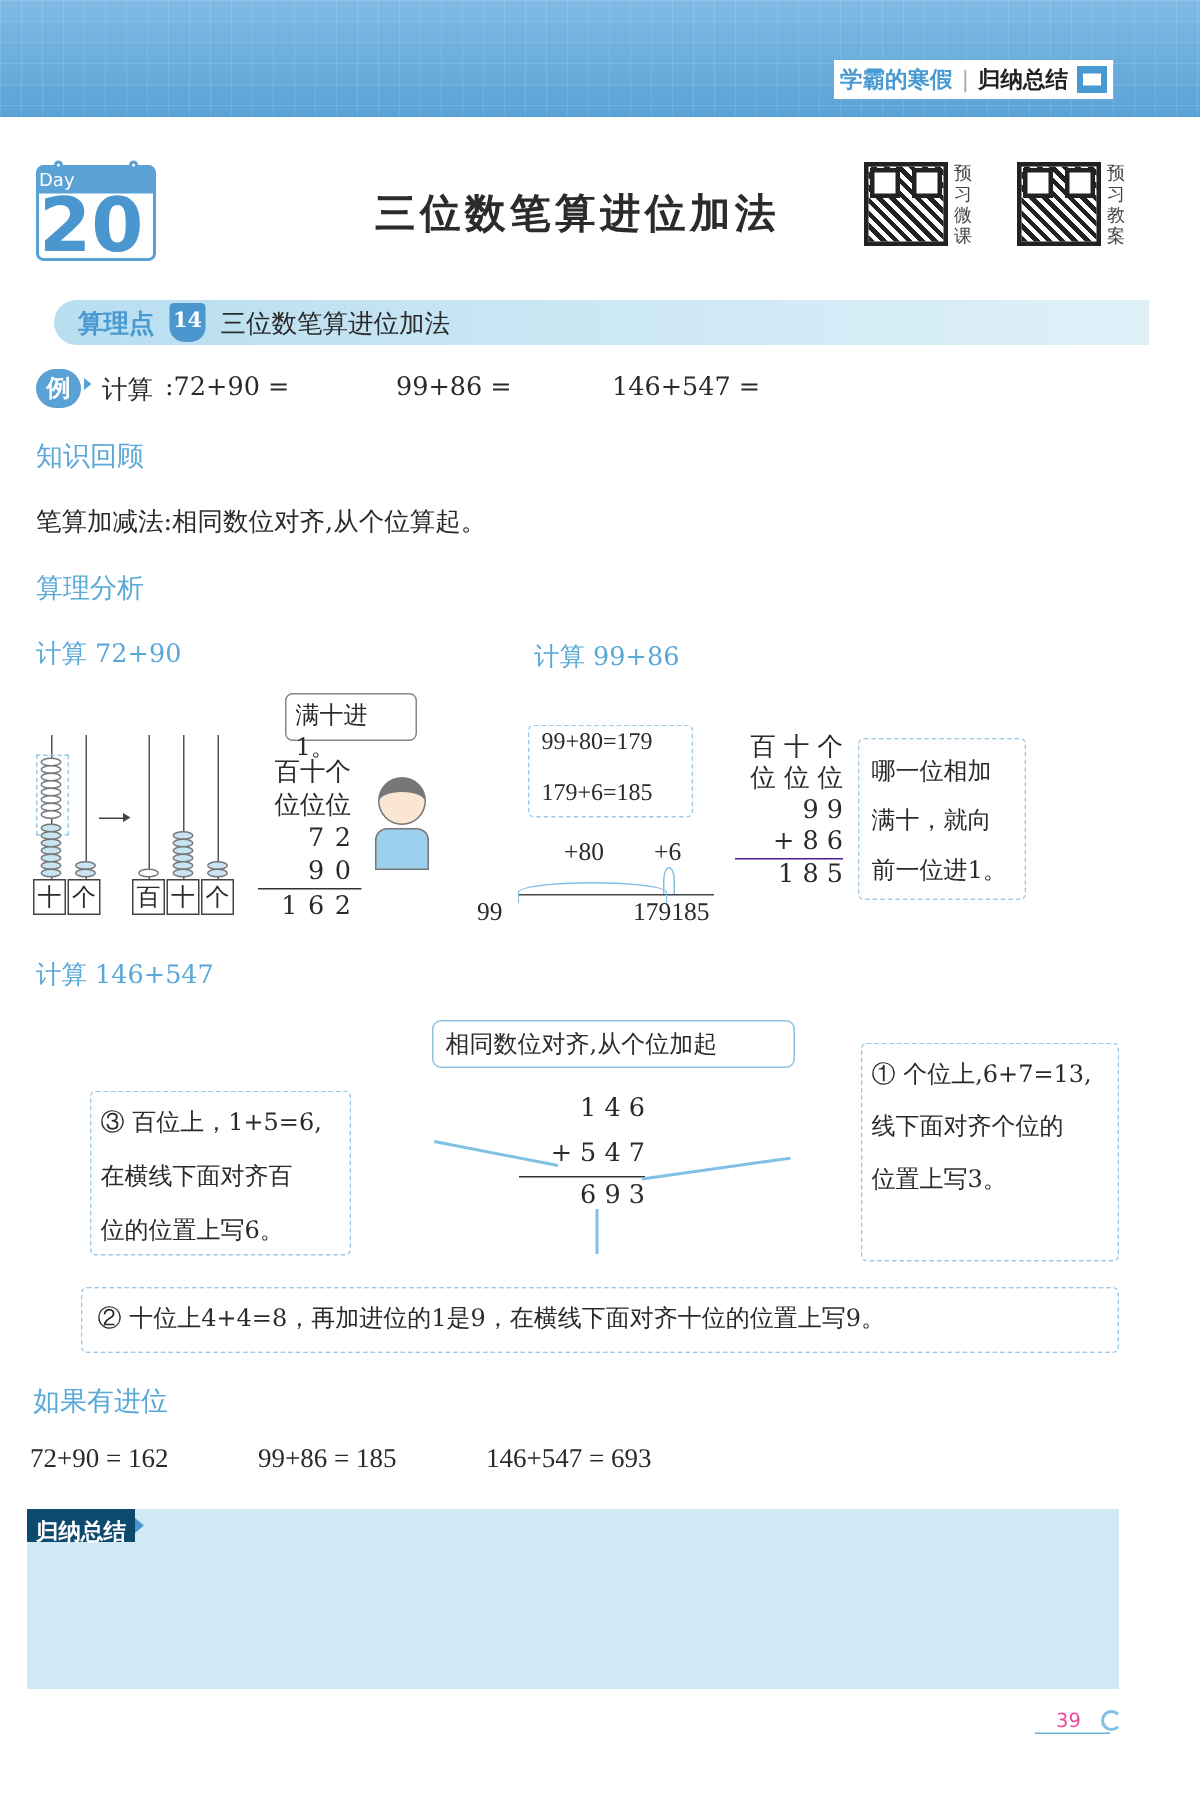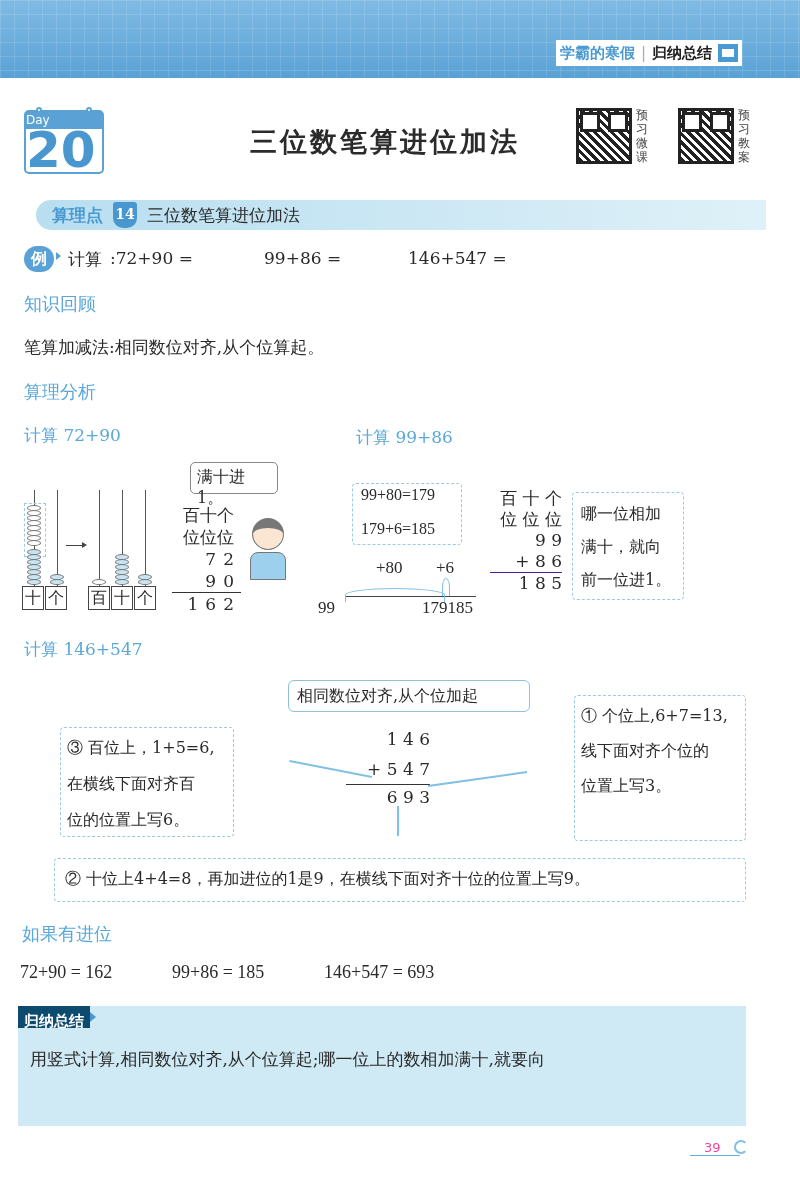--- a/index.html
+++ b/index.html
@@ -265,20 +265,19 @@
 <div class="dashbox" style="left:54px;top:858px;width:692px;height:44px">
   <div class="body-t" style="padding:10px 10px;font-size:16px;white-space:nowrap">② 十位上4+4=8，再加进位的1是9，在横线下面对齐十位的位置上写9。</div>
 </div>
 
 <div class="abs blue-h" style="left:22px;top:922px">如果有进位</div>
 <div class="abs body-t" style="left:20px;top:962px;font-family:'Liberation Serif',serif;font-size:18px">72+90 = 162</div>
 <div class="abs body-t" style="left:172px;top:962px;font-family:'Liberation Serif',serif;font-size:18px">99+86 = 185</div>
 <div class="abs body-t" style="left:324px;top:962px;font-family:'Liberation Serif',serif;font-size:18px">146+547 = 693</div>
 
 <div class="summary">
-  <div class="body-t" style="position:absolute;left:12px;top:42px;font-size:17px;white-space:nowrap">用竖式计算,相同数位对齐,从个位算起;哪一位上的数相加满十,就要向</div>
 </div>
 <div class="sum-tag">归纳总结</div>
 
 <div class="pagenum">
   <span>39</span>
 </div>
 <div class="abs" style="left:734px;top:1140px;width:14px;height:14px;border:2px solid #7fc0e4;border-radius:50%;border-right-color:transparent"></div>
 
 </body></html>

